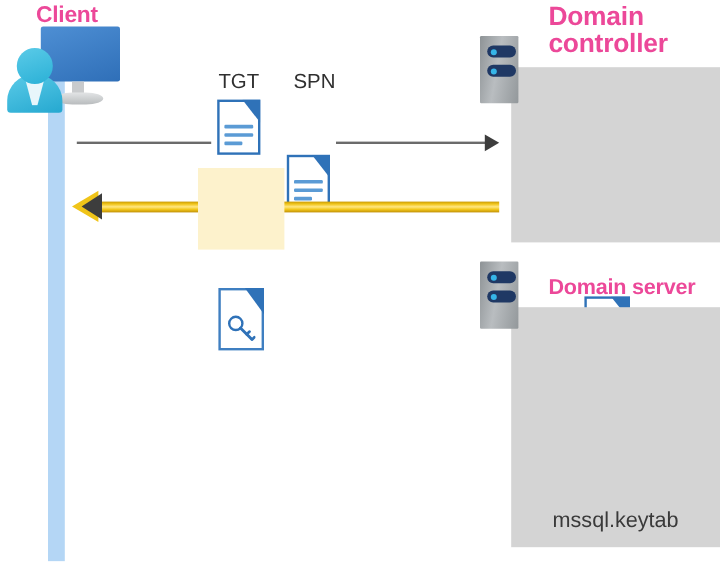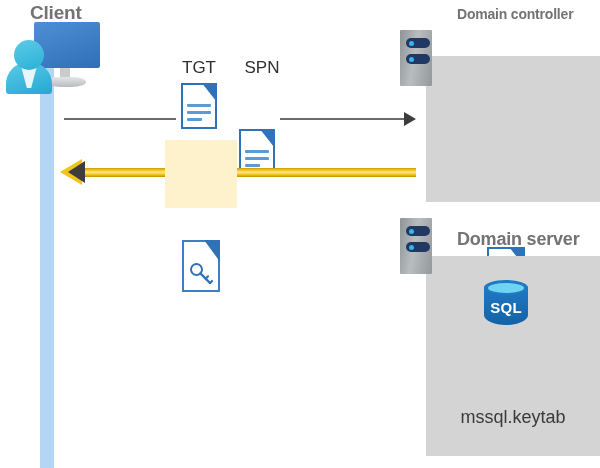--- a/index.html
+++ b/index.html
@@ -15,30 +15,30 @@
     width: 600px;
     height: 468px;
     background: #ffffff;
     overflow: hidden;
   }
   .abs { position: absolute; }
 
   
   .title {
     font-weight: bold;
-    color: #737373;
+    color: #ec4899;
     letter-spacing: -0.2px;
   }
   #client-title {
     left: 30px; top: 2px;
     font-size: 19px;
   }
   #dc-title {
     left: 457px; top: 3px;
-    font-size: 14px;
+    font-size: 22px;
     line-height: 22px;
     width: 130px;
   }
   #linux-title {
     left: 457px; top: 228px;
     font-size: 18px;
     line-height: 22px;
     width: 140px;
   }
 
@@ -204,21 +204,21 @@
     position: absolute;
     left: 0; top: 19px; width: 44px;
     text-align: center;
     font-size: 15px;
     font-weight: bold;
     color: #ffffff;
     letter-spacing: 0.3px;
   }
 
   #keytab-label {
-    left: 426px; top: 407px; width: 174px;
+    left: 426px; top: 423px; width: 174px;
     text-align: center;
     font-size: 18px;
     color: #3a3a3a;
   }
 
   
   #request-arrow-left {
     left: 64px; top: 118px;
     width: 112px; height: 2px;
     background: #6b6b6b;
@@ -345,22 +345,16 @@
   <div class="abs rack" id="linux-rack">
     <div class="rack-bay" style="top:8px;">
         <span class="led"></span>
       </div>
     <div class="rack-bay" style="top:24px;">
         <span class="led"></span>
       </div>
   </div>
   <div class="abs title" id="linux-title">Domain server</div>
 
-  <div class="abs" id="sql-db">
-    <div id="sql-body"></div>
-    <div id="sql-top"></div>
-    <div id="sql-top-inner"></div>
-    <div id="sql-text">SQL</div>
-  </div>
 
   <div class="abs" id="keytab-label">mssql.keytab</div>
 
 </div>
 
 </body></html>

